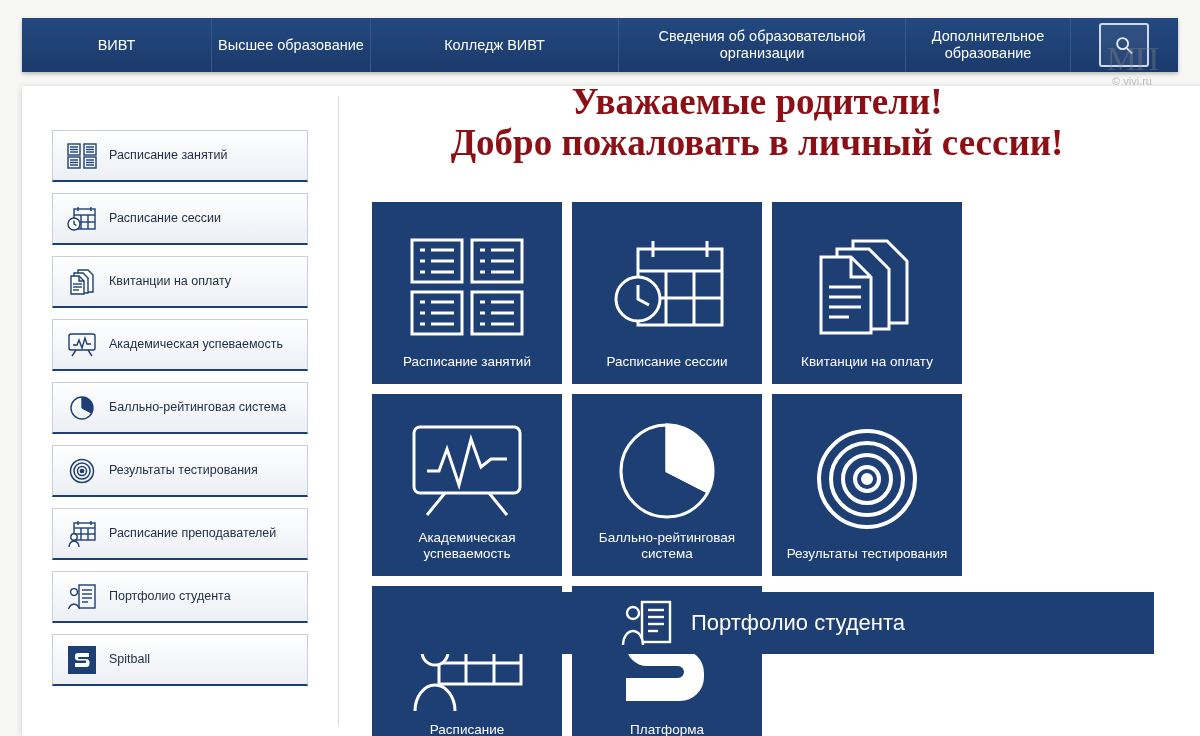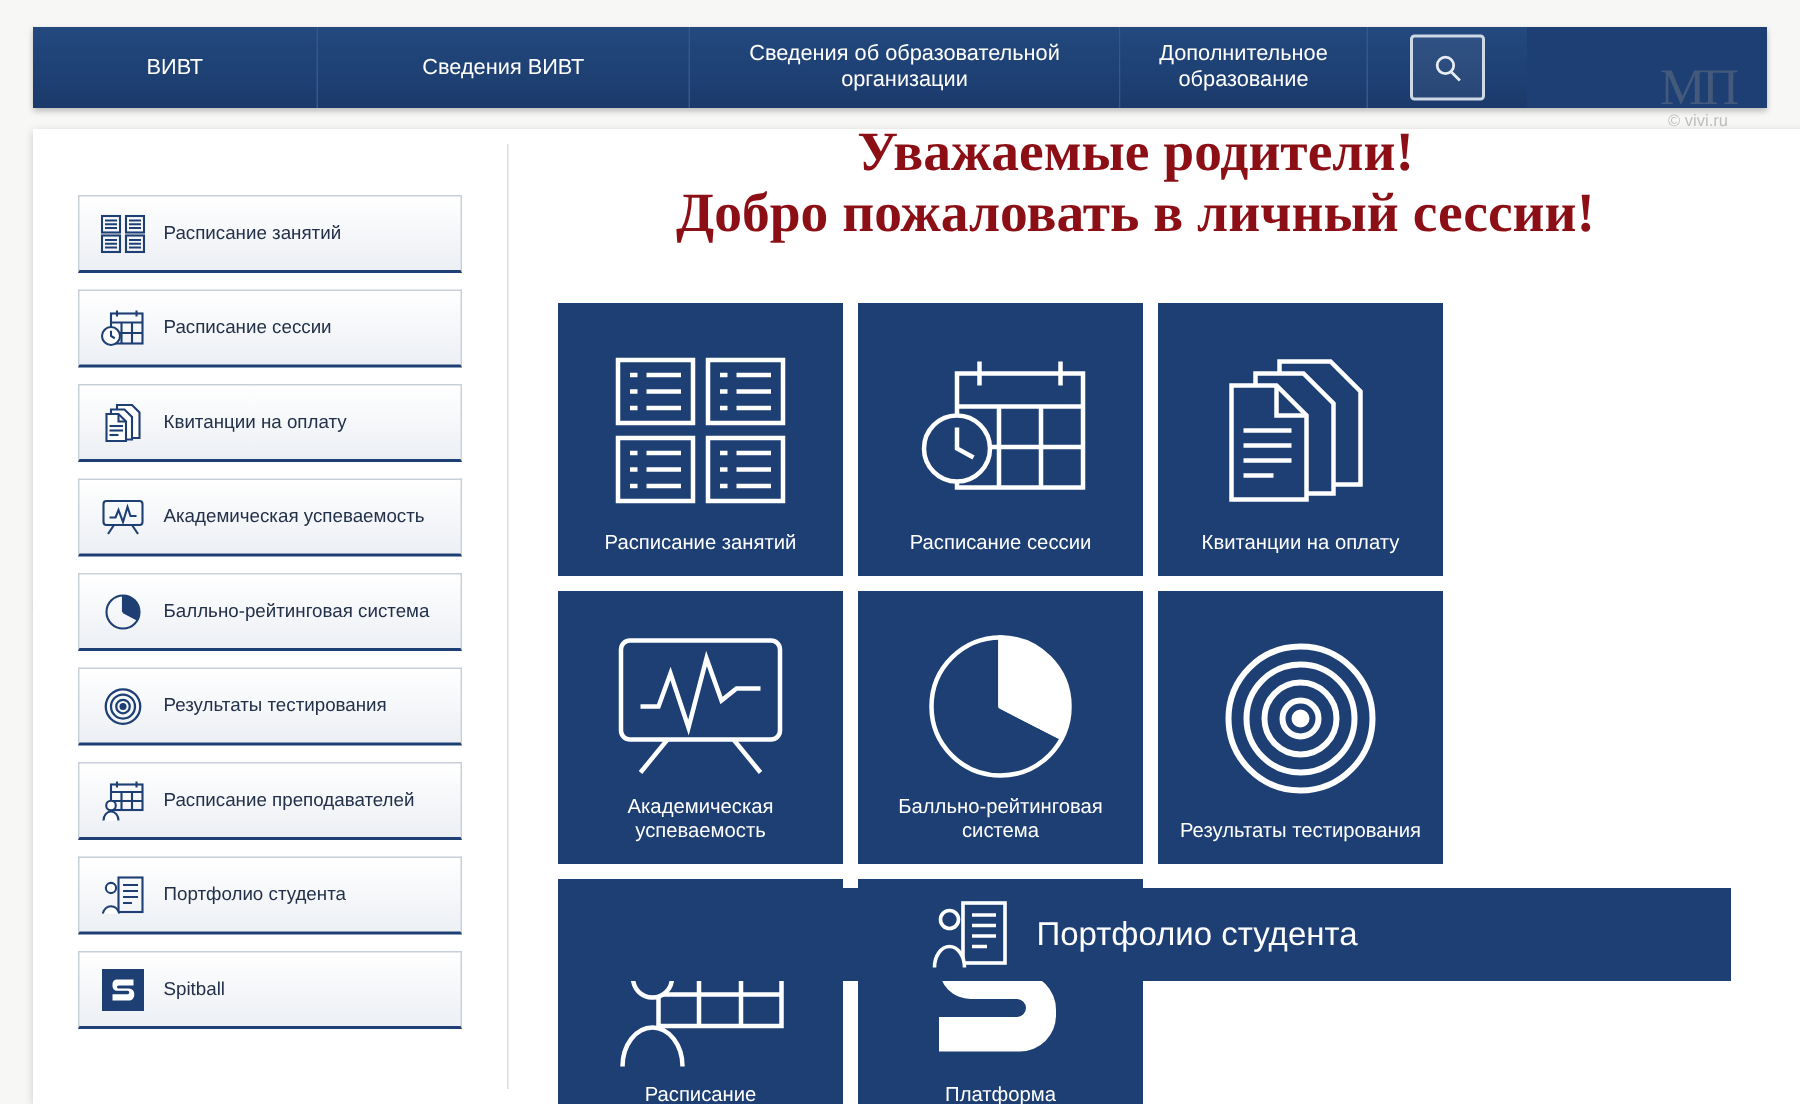--- a/index.html
+++ b/index.html
@@ -243,22 +243,25 @@
 <body>
 
 <div class="bg-pattern"></div>
 
 <div class="page">
 
   <div class="topnav">
     <div class="nav-item w1">
       <span>ВИВТ</span>
     </div>
+    <div class="nav-item w2">
+      <span>Высшее образование</span>
+    </div>
     <div class="nav-item w3">
-      <span>Сведения ВИВТ</span>
+      <span>Колледж ВИВТ</span>
     </div>
     <div class="nav-item w5">
       <span>Сведения об образовательной организации</span>
     </div>
     <div class="nav-item w4">
       <span>Дополнительное образование</span>
     </div>
     <div class="nav-search">
       <div class="search-box">
         <svg width="22" height="22" viewBox="0 0 24 24" fill="none" stroke="#e8edf5" stroke-width="2">

